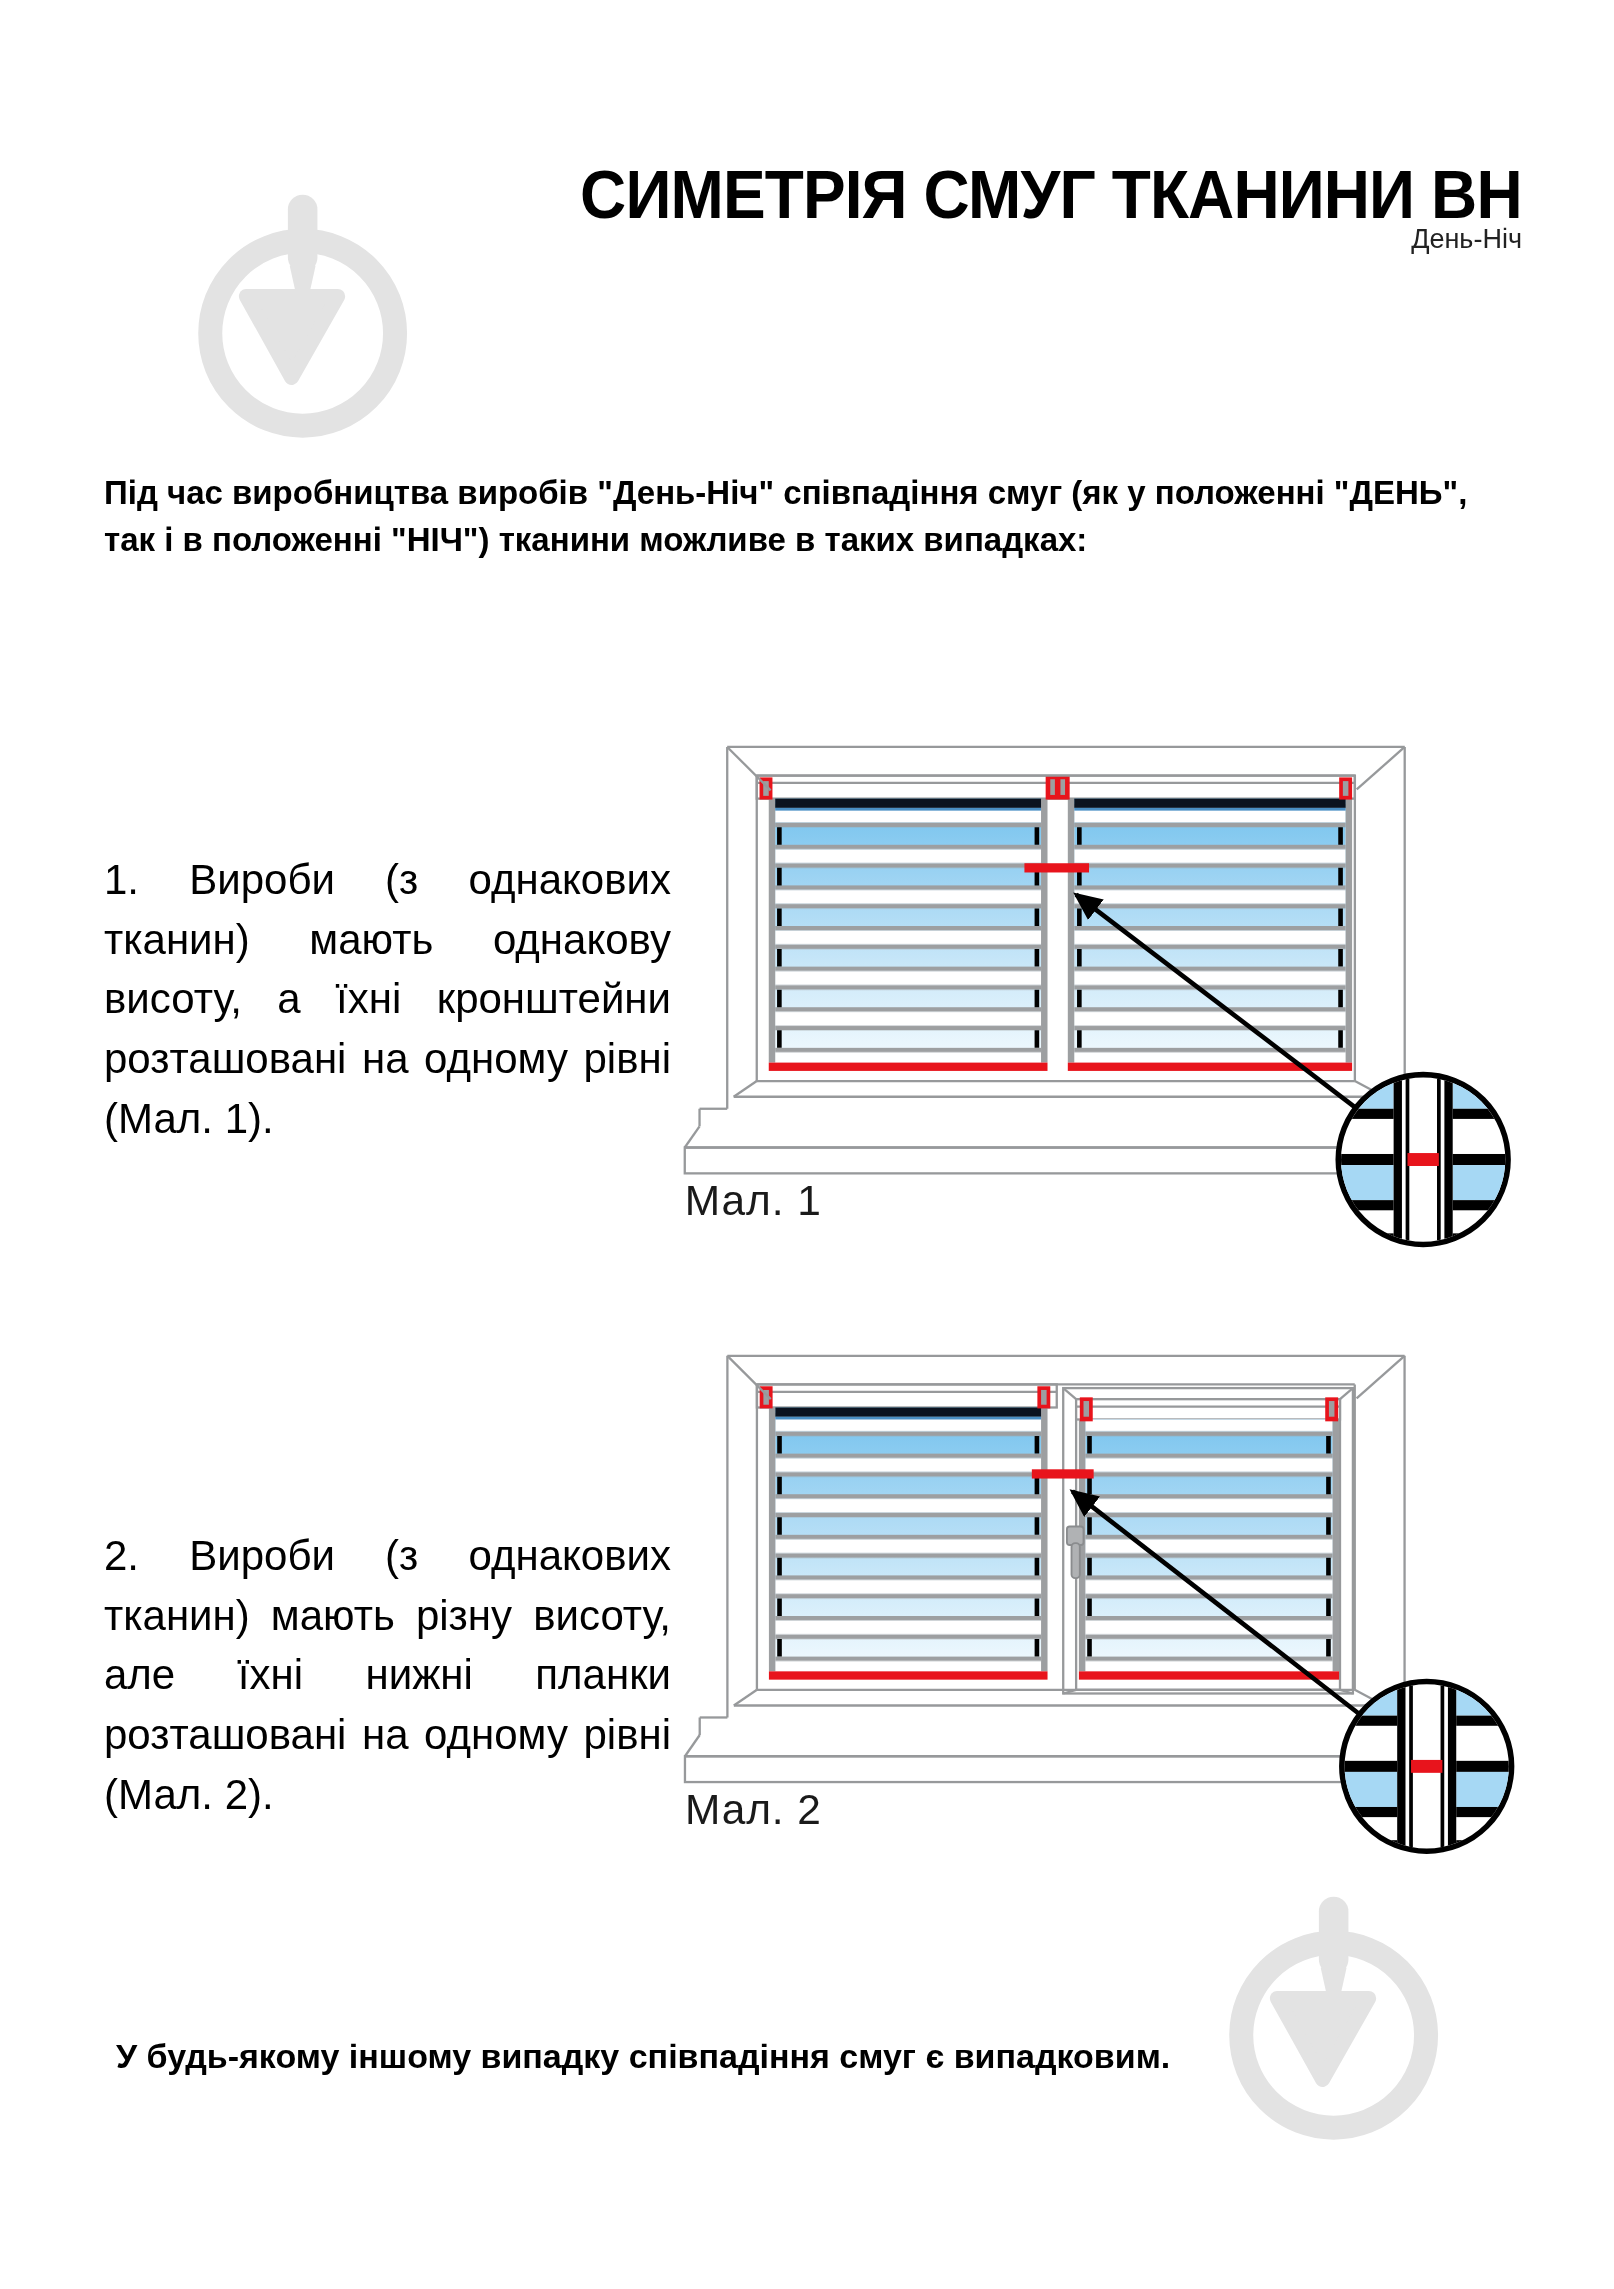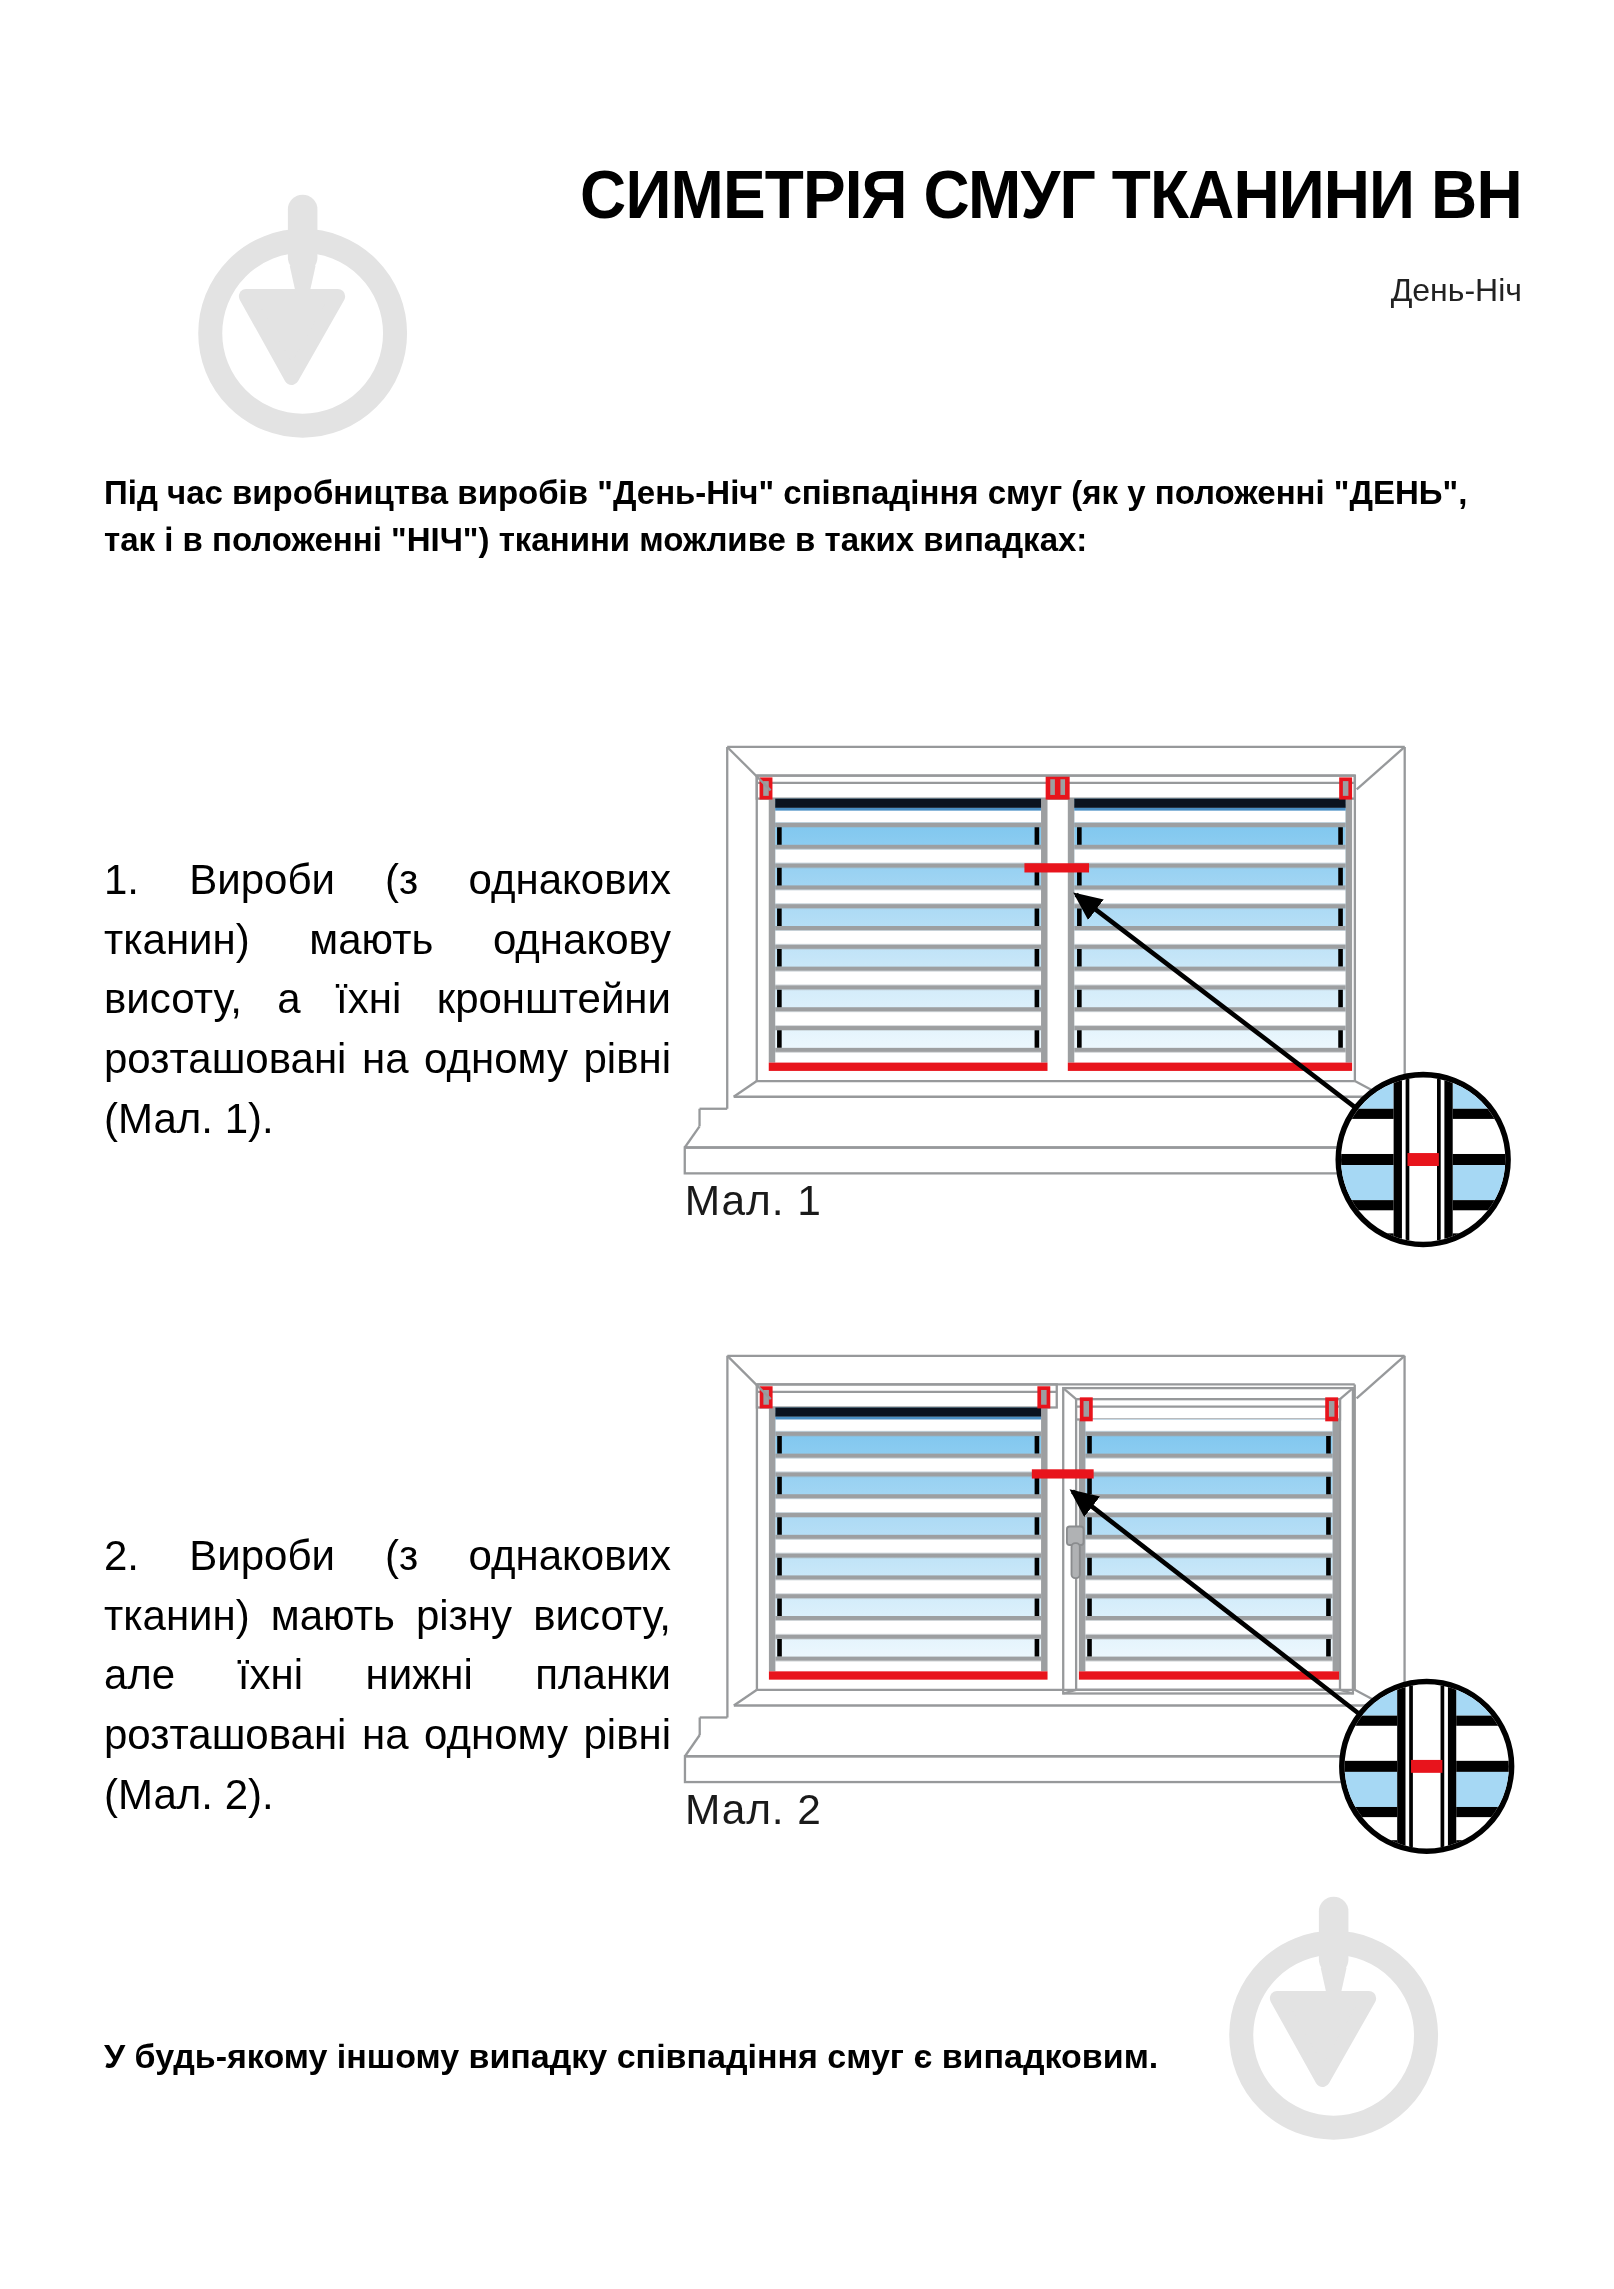--- a/index.html
+++ b/index.html
@@ -2,29 +2,29 @@
 <html style="--text_color: #000000; --accent_red: #e8141c; --night_stripe: #0b131f; --night_stripe_edge: #4a8fc4; --fabric_blue_top: #79c4ee; --fabric_blue_mid: #a8d8f4; --fabric_blue_pale: #d3ecfa; --fabric_blue_end: #f2fafe; --rail_gray: #9d9fa1; --frame_gray: #97999b; --magnifier_blue: #a6d8f4; --watermark_gray: #e3e3e3;font-size:14.8px"><head>
 <meta charset="utf-8">
 <style>
   html,body{margin:0;padding:0;background:#fff;}
   body{width:1614px;height:2290px;position:relative;overflow:hidden;
        font-family:"Liberation Sans", sans-serif;color:var(--text_color,#000);}
   .abs{position:absolute;}
   .page-title{right:92px;top:109px;font-size:68px;font-weight:bold;
       letter-spacing:-0.9px;white-space:nowrap;transform:scaleX(0.94);
       transform-origin:100% 50%;}
-  .page-subtitle{right:92px;top:224px;font-size:32px;font-weight:normal;
-      white-space:nowrap;color:#222;margin-top:48px;}
+  .page-subtitle{right:92px;top:224px;font-size:27px;font-weight:normal;
+      white-space:nowrap;color:#222;}
   .intro{left:104px;top:437px;width:1482px;font-size:33px;font-weight:bold;
       line-height:1.42;white-space:pre-line;}
   .item-text{left:104px;width:567px;font-size:42px;line-height:1.42;
       text-align:justify;}
   .item-1{top:808px;}
   .item-2{top:1484px;}
-  .footer-note{left:104px;top:2003px;font-size:34px;font-weight:bold;}
+  .footer-note{left:116px;top:2003px;font-size:34px;font-weight:bold;}
   svg{display:block;}
   .fig-label{font-size:46px;fill:#1a1a1a;letter-spacing:1px;}
   
   .f-red{fill:var(--accent_red,#e8141c);}
   .f-navy{fill:var(--night_stripe,#0b131f);}
   .f-navyedge{fill:var(--night_stripe_edge,#4a8fc4);}
   .f-rail{fill:var(--rail_gray,#9d9fa1);}
   .f-black{fill:#000000;}
   .f-mblue{fill:var(--magnifier_blue,#a6d8f4);}
   .f-wm{fill:var(--watermark_gray,#e3e3e3);}

